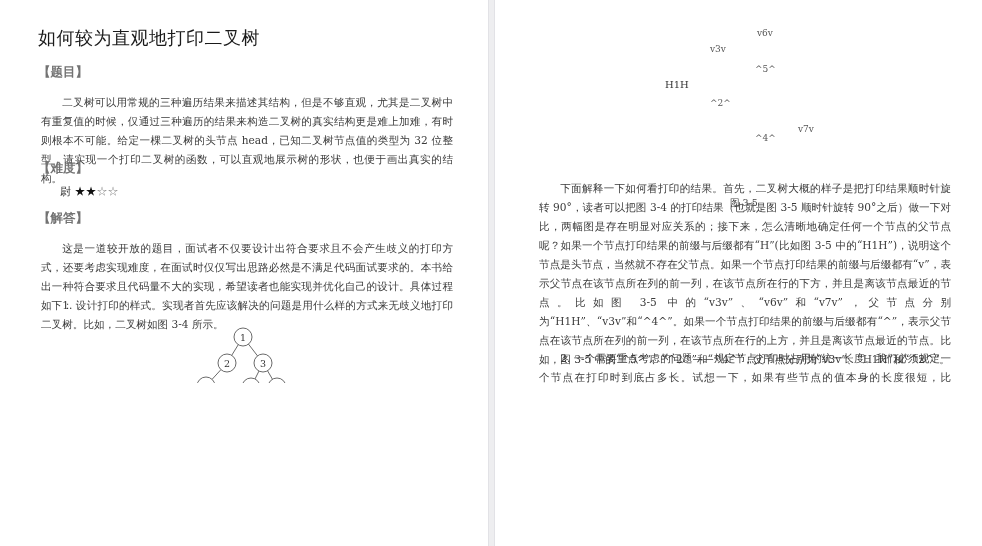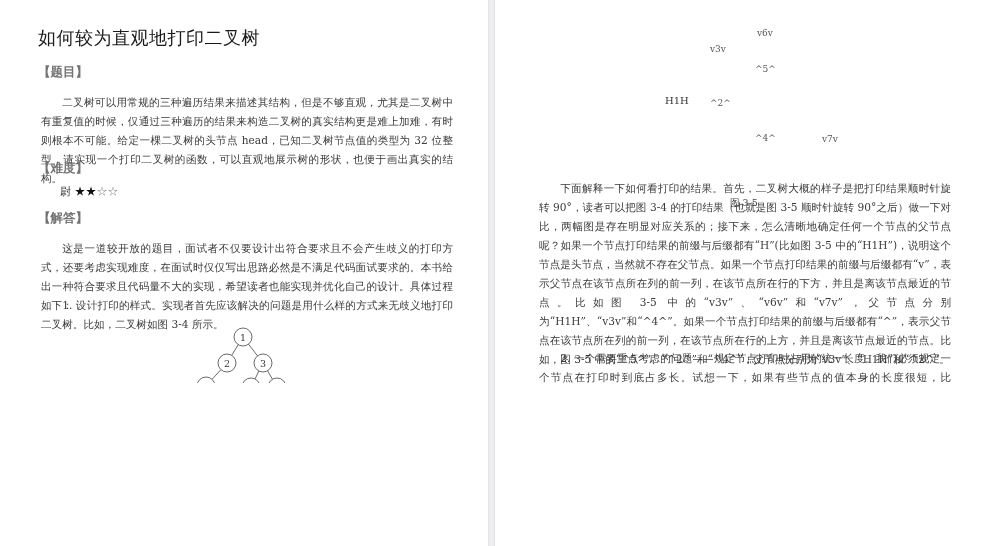--- a/index.html
+++ b/index.html
@@ -91,22 +91,22 @@
   <p class="para" style="left:58px; width:400px; top:450px;">对如图 3-4 所示的二叉树，本书设计的打印样式如图 3-5 所示。</p>
 </div>
 
 <div class="gutter"></div>
 
 <div class="page" id="page-right" style="left:0; width:982px; background:transparent;">
   <div id="print-nodes">
       <span class="print-node" style="left: 757px; top: 28px;">v6v</span>
       <span class="print-node" style="left: 710px; top: 44px;">v3v</span>
       <span class="print-node" style="left: 755px; top: 64px;">^5^</span>
-      <span class="print-node head" style="left: 665px; top: 95px; text-align: right;">H1H</span>
+      <span class="print-node head" style="left: 665px; top: 79px; text-align: right;">H1H</span>
       <span class="print-node" style="left: 710px; top: 98px;">^2^</span>
-      <span class="print-node" style="left: 798px; top: 134px; margin-left: 24px;">v7v</span>
+      <span class="print-node" style="left: 798px; top: 124px;">v7v</span>
       <span class="print-node" style="left: 755px; top: 133px;">^4^</span>
     </div>
   <div class="caption" style="left:730px; top:155px;margin-top:42px;">图 3-5</div>
 
   <p class="para right-para indent" style="top:176px;">下面解释一下如何看打印的结果。首先，二叉树大概的样子是把打印结果顺时针旋转 90°，读者可以把图 3-4 的打印结果（也就是图 3-5 顺时针旋转 90°之后）做一下对比，两幅图是存在明显对应关系的；接下来，怎么清晰地确定任何一个节点的父节点呢？如果一个节点打印结果的前缀与后缀都有“H”(比如图 3-5 中的“H1H”)，说明这个节点是头节点，当然就不存在父节点。如果一个节点打印结果的前缀与后缀都有“v”，表示父节点在该节点所在列的前一列，在该节点所在行的下方，并且是离该节点最近的节点。比如图 3-5 中的“v3v”、“v6v”和“v7v”，父节点分别为“H1H”、“v3v”和“^4^”。如果一个节点打印结果的前缀与后缀都有“^”，表示父节点在该节点所在列的前一列，在该节点所在行的上方，并且是离该节点最近的节点。比如，图 3-5 中的“^5^”、“^2^”和“^4^”，父节点分别为“v3v”、“H1H”和“^2^”。</p>
   <p class="para right-para indent" style="top:346px;">2. 一个需要重点考虑的问题——规定节点打印时占用的统一长度。我们必须规定一个节点在打印时到底占多长。试想一下，如果有些节点的值本身的长度很短，比如“1”、“2”等，而有些节点的值本身的长度很长，比如“43323232”、“78787237”等，那么如果不规定一个统一的长度，在打印一个长短值交替的二叉树时必然会出现格式对不齐的问题，进而产生歧义。在 Java 中，整型值占用长度最长的值是 Integer.MIN_VALUE(即-2147483648)，占用的长度为 11，加上前缀和后缀(“H”、“v”或“^”)之后占用长度为 13。为了在打印之后更好地区分，再把前面加上两个空格，后面加上两个空格，总共占用长度为 17。也就是说，长度为 17 的空间必然可以放下任何一个 32 位整数，同时样式还不错。至此，我们约定，打印每一个节点的时候，必须让每一个节点在打印时占用长度都为 17，如果不足，前后都用空格补齐。比如节点值为 8，假设这个节点加上“v”作为前后缀，那么实质内容为“v8v”，长度才为 3，在打印时在“v8v”的前面补 7 个空格，后面也补 7 个空格，让总</p>
 </div>
 
 </body></html>

